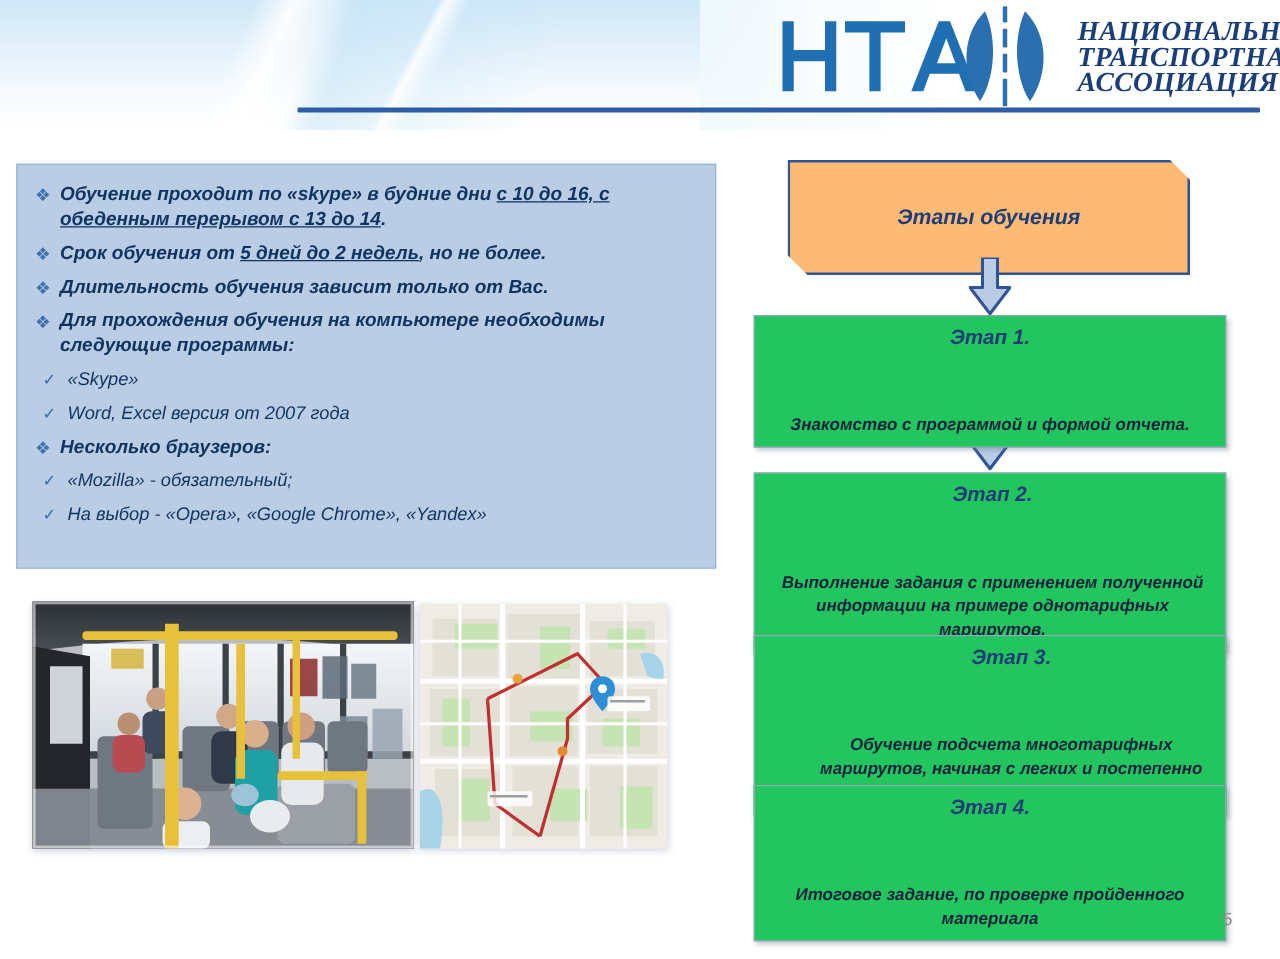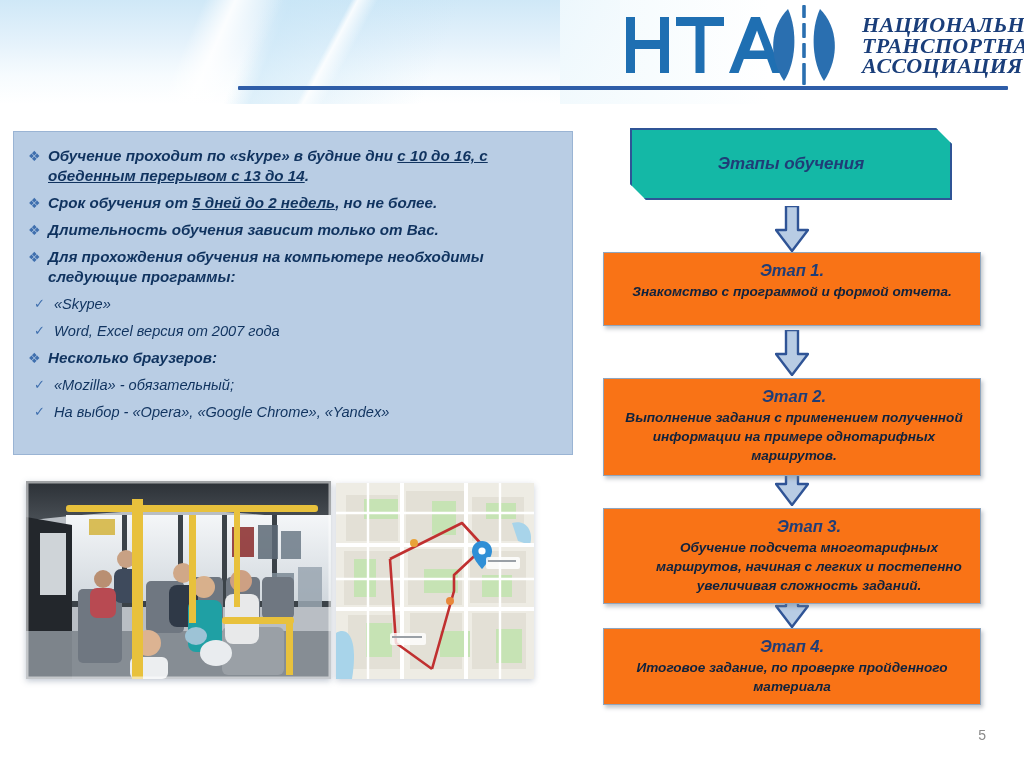--- a/index.html
+++ b/index.html
@@ -175,57 +175,58 @@
   .flow {
     position: absolute;
     left: 600px; top: 128px;
     width: 410px;
     height: 600px;
   }
   .flow-banner {
     position: absolute;
     left: 30px; top: 0;
     width: 322px;
-    height: 72px;
-    background: #14b8a6;
+    height: 92px;
+    background: #fdba74;
     border: 2px solid #2f5496;
     box-sizing: border-box;
     clip-path: polygon(0 0, calc(100% - 16px) 0, 100% 16px, 100% 100%, 16px 100%, 0 calc(100% - 16px));
     display: flex;
     align-items: center;
     justify-content: center;
     font-size: 17px;
     font-weight: bold;
     font-style: italic;
     color: #1f3d77;
   }
   .stage-box {
     position: absolute;
     left: 3px;
     width: 378px;
-    background: #f97316;
+    background: #22c55e;
     border: 1px solid #8fa5bd;
     box-sizing: border-box;
     box-shadow: 2px 3px 4px rgba(120,130,145,0.45);
     text-align: center;
     padding: 5px 10px 8px 10px;
   }
   .stage-title {
     font-size: 16.5px;
     font-weight: bold;
     font-style: italic;
     color: #1f3d77;
     line-height: 24px;
   }
   .stage-desc {
     font-size: 13.6px;
     font-style: italic;
     color: #10223d;
     line-height: 19px;
     font-weight: 600;
+    margin-top: 48px;
   }
   .arrow {
     position: absolute;
     width: 34px;
     height: 46px;
     left: 175px;
   }
   .arrow svg { display: block; }
 
   .page-number {

